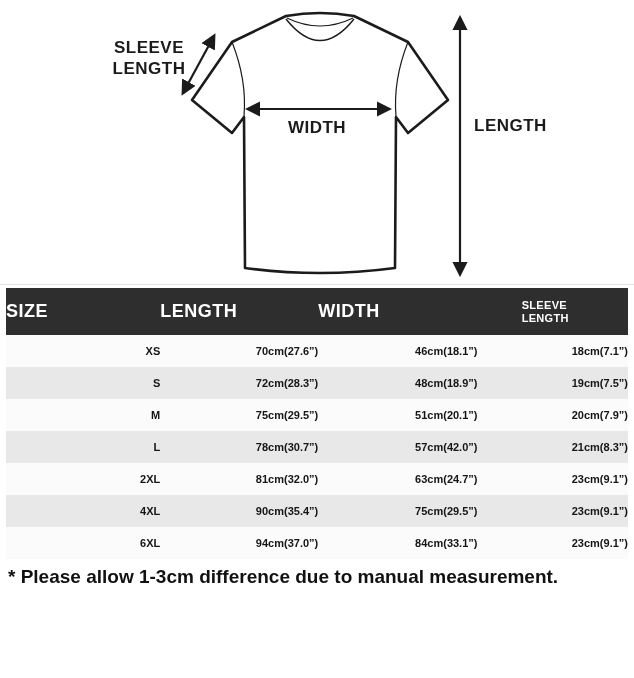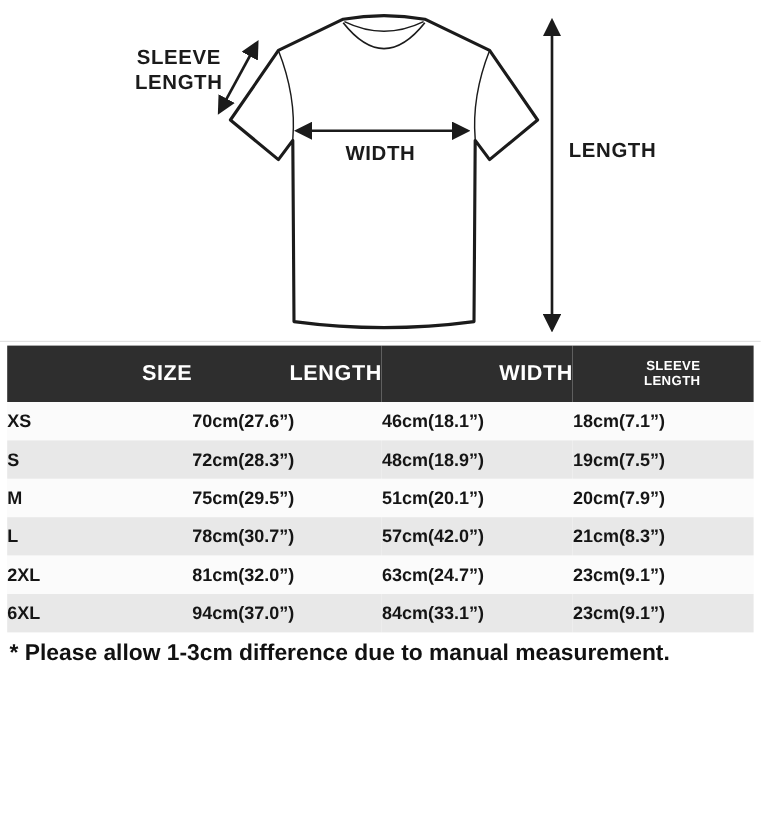--- a/index.html
+++ b/index.html
@@ -41,38 +41,38 @@
   .size-table col.c-length { width: 25.4%; }
   .size-table col.c-width  { width: 25.6%; }
   .size-table col.c-sleeve { width: 24.2%; }
   .size-table thead th {
     background: #2e2e2e;
     color: #ffffff;
     height: 37px;
     font-size: 18px;
     font-weight: 700;
     letter-spacing: 0.5px;
-    text-align: right;
+    text-align: left;
     vertical-align: middle;
     padding: 0;
   }
   .size-table thead th .th-small {
     display: block;
     font-size: 11px;
     line-height: 1.15;
     letter-spacing: 0.3px;
     max-width: 62px;
     margin: 11px auto;
     white-space: normal;
   }
   .size-table tbody td {
     height: 32px;
-    font-size: 15px;
+    font-size: 11px;
     font-weight: 700;
-    text-align: left;
+    text-align: right;
     vertical-align: middle;
     padding: 0;
     color: #151515;
   }
   .size-table tbody tr:nth-child(odd)  { background: #fbfbfb; }
   .size-table tbody tr:nth-child(even) { background: #e8e8e8; }
   .footnote {
     margin: 7px 0 0 8px;
     font-size: 19px;
     font-weight: 700;
@@ -153,20 +153,26 @@
       <td>57cm(42.0”)</td>
       <td>21cm(8.3”)</td>
     </tr>
     <tr>
       <td>2XL</td>
       <td>81cm(32.0”)</td>
       <td>63cm(24.7”)</td>
       <td>23cm(9.1”)</td>
     </tr>
     <tr>
+      <td>4XL</td>
+      <td>90cm(35.4”)</td>
+      <td>75cm(29.5”)</td>
+      <td>23cm(9.1”)</td>
+    </tr>
+    <tr>
       <td>6XL</td>
       <td>94cm(37.0”)</td>
       <td>84cm(33.1”)</td>
       <td>23cm(9.1”)</td>
     </tr>
   </tbody>
 </table>
 
 <div class="footnote">* Please allow 1-3cm difference due to manual measurement.</div>
 

